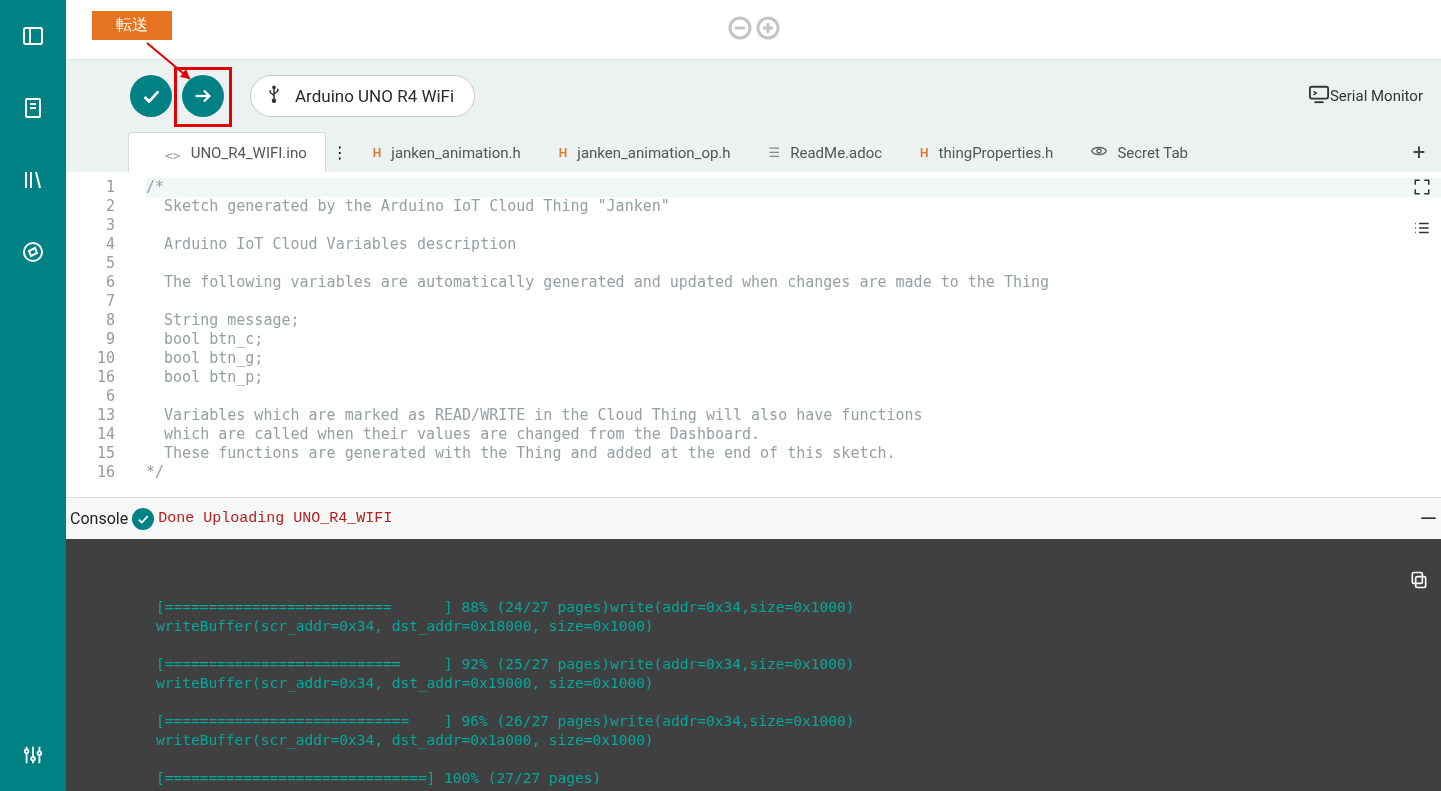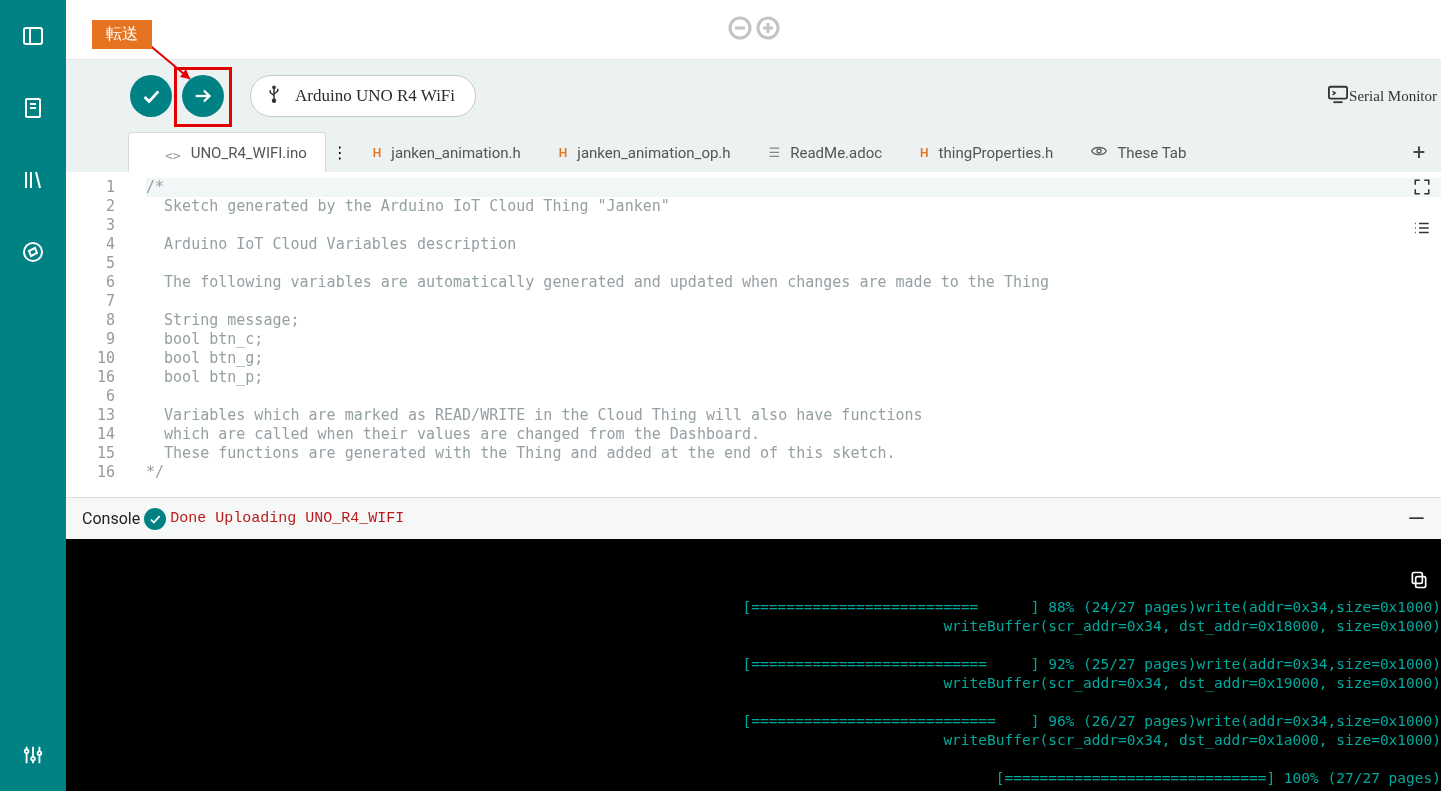--- a/index.html
+++ b/index.html
@@ -69,24 +69,24 @@
   left: 50%;
   top: 50%;
   transform: translate(-50%, -50%);
   color: #c0c4c7;
 }
 
 
 .callout-box {
   position: absolute;
   left: 92px;
-  top: 20px;
+  top: 11px;
   background: #e67320;
   color: #fff;
-  padding: 4px 14px;
+  padding: 4px 24px;
   font-size: 16px;
   z-index: 100;
 }
 .callout-arrow {
   position: absolute;
   left: 142px;
   top: 41px;
   z-index: 99;
 }
 .upload-highlight {
@@ -100,24 +100,23 @@
   pointer-events: none;
 }
 
 
 .toolbar {
   height: 72px;
   background: #ecf1f1;
   display: flex;
   align-items: center;
   padding-left: 64px;
-  padding-right: 4px;
+  padding-right: 18px;
   gap: 10px;
   position: relative;
-  font-family: Liberation Serif, serif;
 }
 .round-btn {
   width: 42px;
   height: 42px;
   border-radius: 50%;
   background: #008184;
   display: flex;
   align-items: center;
   justify-content: center;
   cursor: pointer;
@@ -241,46 +240,45 @@
 }
 .editor-actions div { cursor: pointer; }
 
 
 .console-header {
   height: 42px;
   background: #f6f7f7;
   border-top: 1px solid #dedede;
   display: flex;
   align-items: center;
-  padding: 0 16px;
+  padding: 0 4px;
   gap: 4px;
   font-size: 16px;
 }
 .console-label { color: #222; }
 .console-status-icon {
   width: 22px; height: 22px; border-radius: 50%;
   background: #008184;
   display:flex; align-items:center; justify-content:center;
 }
 .console-status { color: #b91c1c; font-family: Liberation Mono, monospace; font-size: 15px;}
 .console-collapse { margin-left: auto; font-size: 22px; color: #333; cursor: pointer; }
 
 
 .console-body {
   height: 252px;
-  background: #000000;
+  background: #404040;
   color: #00a99d;
   font-family: "Consolas", "Menlo", monospace;
   font-size: 14.5px;
   line-height: 19px;
   padding: 2px 0 0 90px;
   white-space: pre;
   position: relative;
   overflow: hidden;
-  text-align: right;
 }
 .console-copy {
   position: absolute;
   right: 12px;
   top: 12px;
   color: #fff;
   cursor: pointer;
 }
 </style>
 </head>
@@ -405,21 +403,21 @@
         <span class="tab-icon h">H</span>
         <span>thingProperties.h</span>
       </div>
       <div class="tab">
         <span class="tab-icon">
           <svg width="16" height="12" viewBox="0 0 24 18" fill="none" stroke="#666" stroke-width="2">
               <path d="M1 9 C4 2 20 2 23 9 C20 16 4 16 1 9 Z"></path>
               <circle cx="12" cy="9" r="3"></circle>
             </svg>
         </span>
-        <span>These Tab</span>
+        <span>Secret Tab</span>
       </div>
       <div class="tab-add">+</div>
     </div>
 
     <div class="editor-wrap">
       <div class="editor">
         <div class="gutter" id="gutter">
             <div>1</div>
             <div>2</div>
             <div>3</div>

